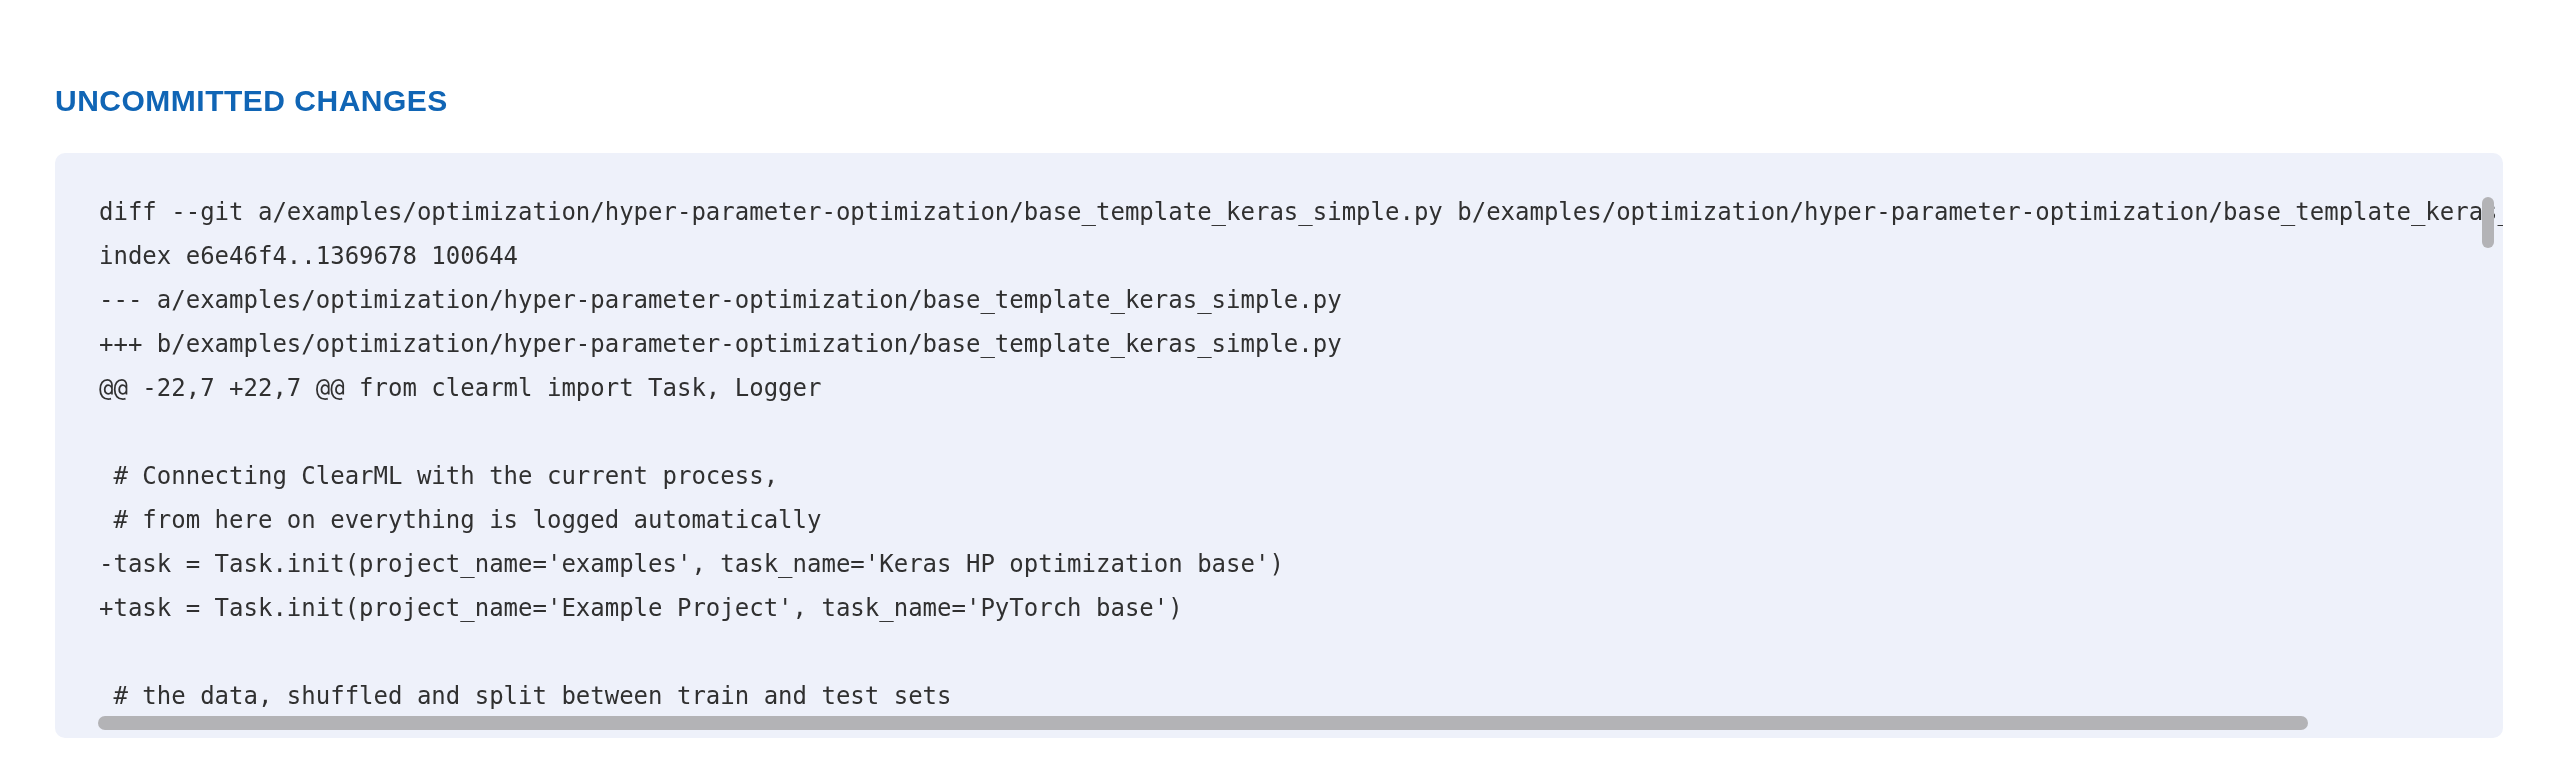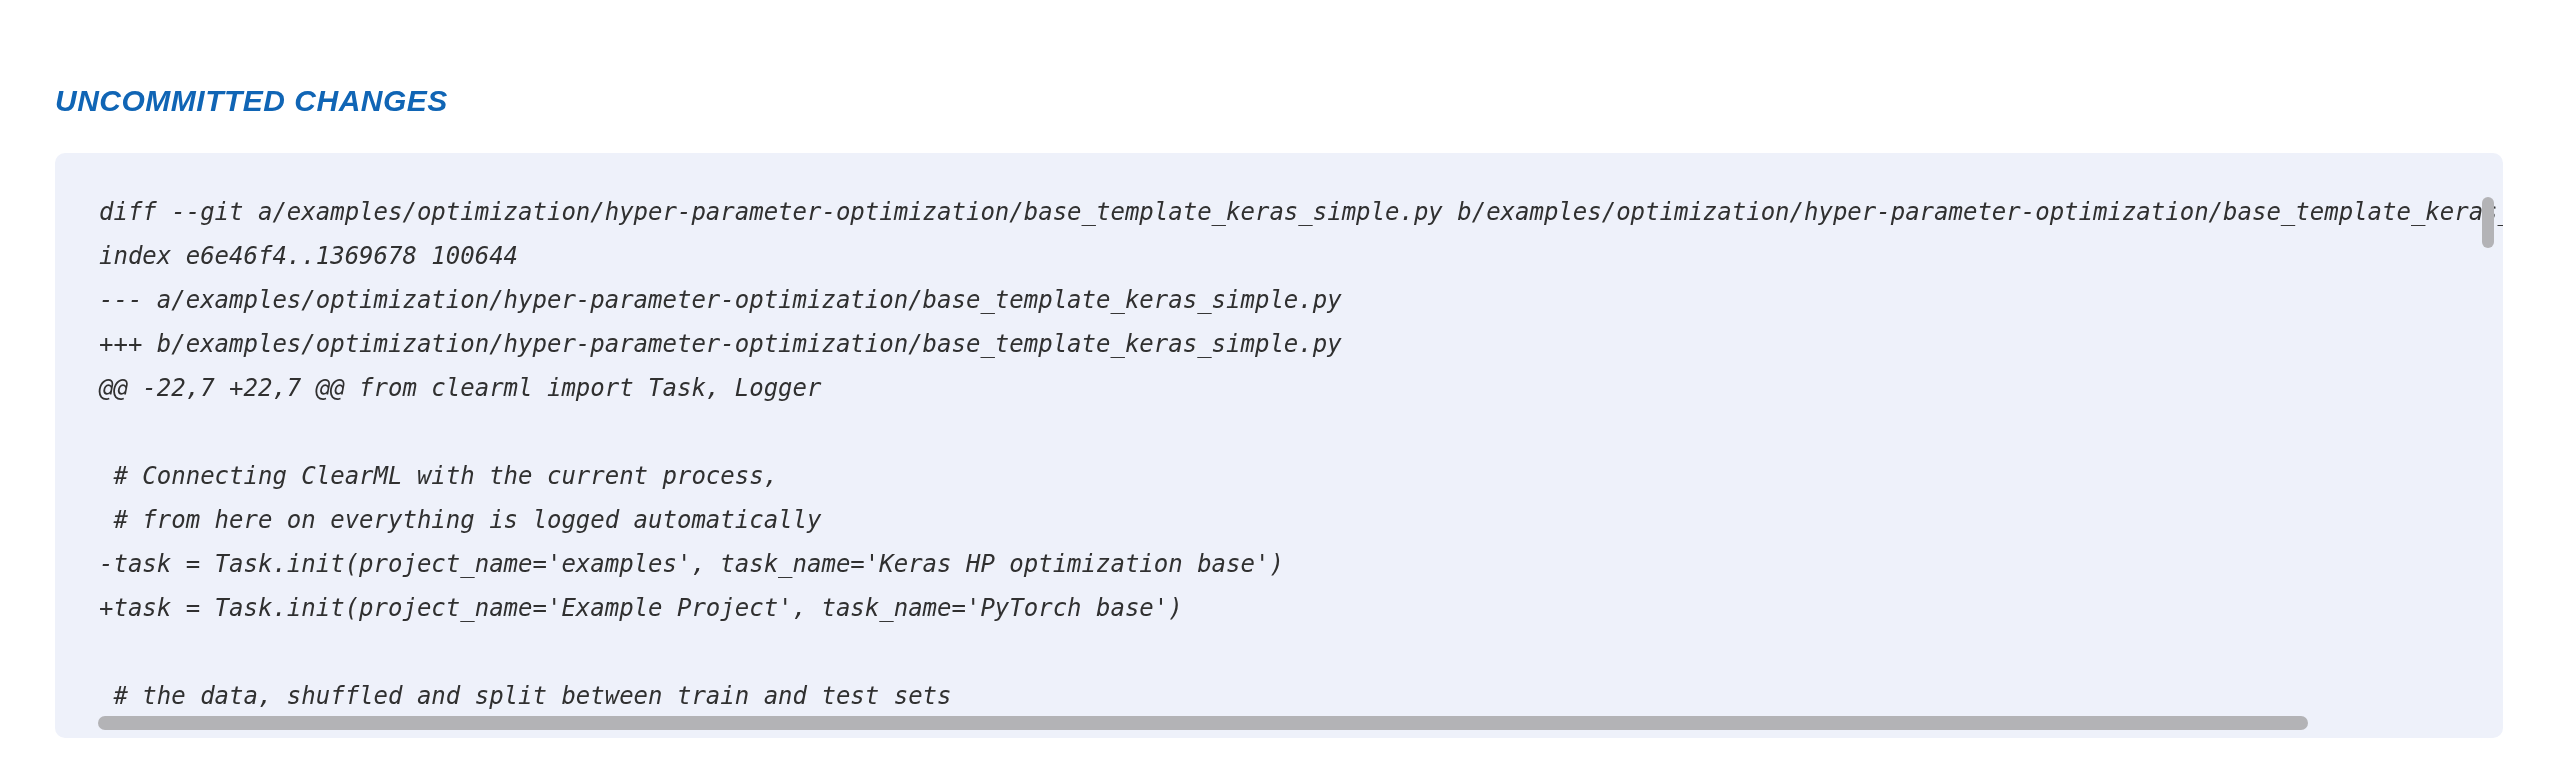--- a/index.html
+++ b/index.html
@@ -1,15 +1,15 @@
 <!DOCTYPE html>
 <html style="--heading: #1065b5; --panel_bg: #eef1fa; --text: #303030; --scrollbar_thumb: #b3b3b6;"><head>
 <meta charset="utf-8">
 <style>
-  * { margin: 0; padding: 0; box-sizing: border-box; font-style: italic; }
+  * { margin: 0; padding: 0; box-sizing: border-box; }
   html, body {
     width: 2558px;
     height: 763px;
     background: #ffffff;
     font-family: "Liberation Sans", sans-serif;
     overflow: hidden;
     position: relative;
   }
   .section-title {
     position: absolute;

